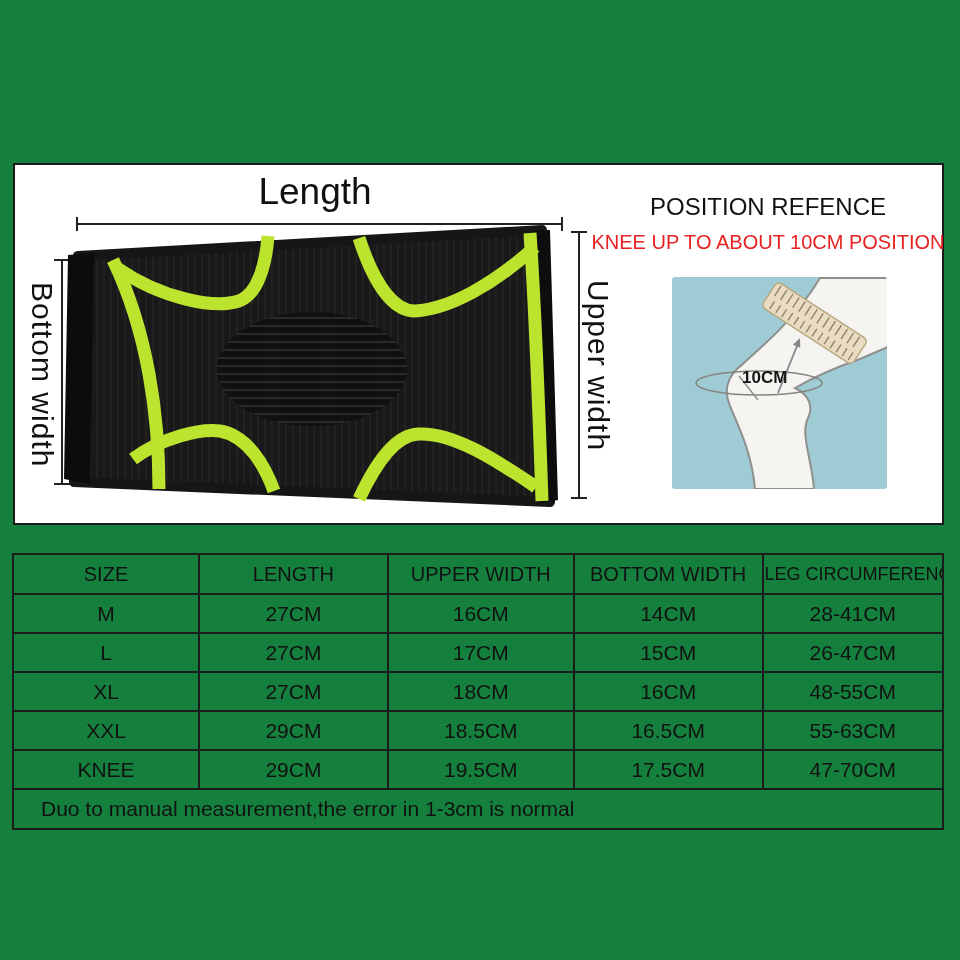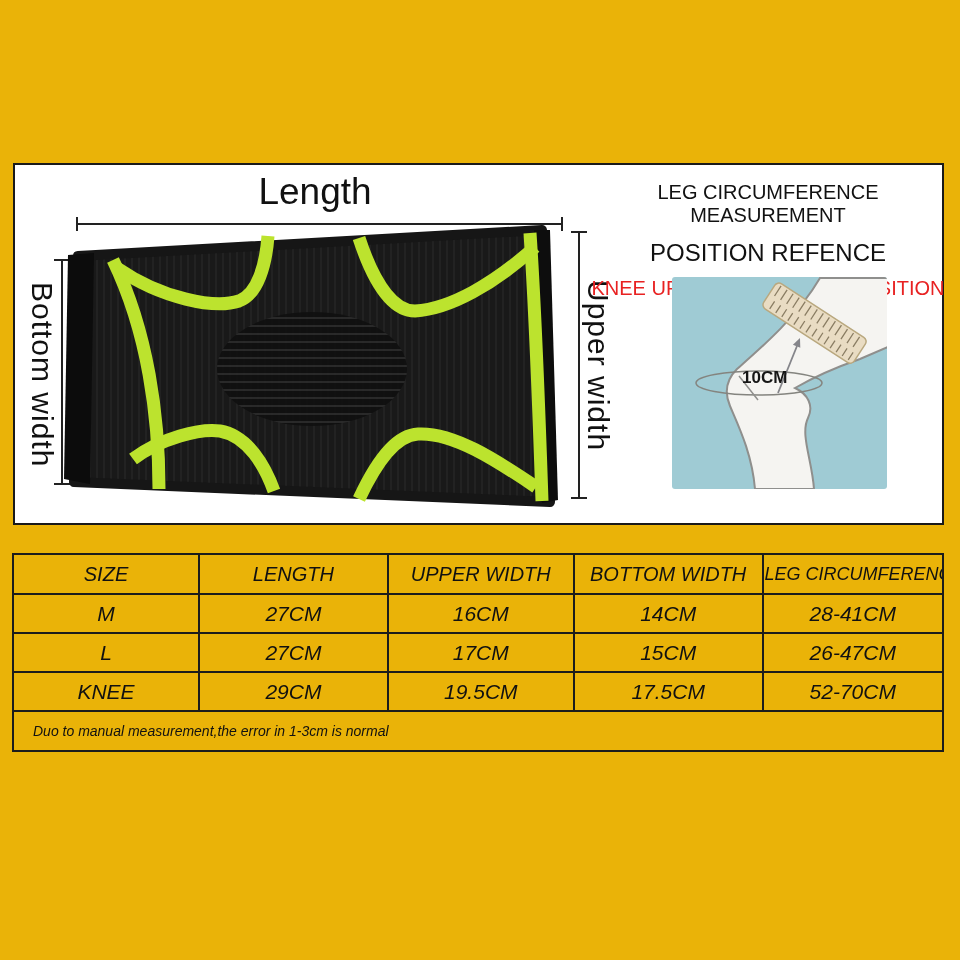--- a/index.html
+++ b/index.html
@@ -1,18 +1,18 @@
 <!DOCTYPE html>
 <html><head>
 <meta charset="utf-8">
 <style>
   html,body{margin:0;padding:0;background:#ffffff;}
   body{width:960px;height:960px;overflow:hidden;
        font-family:"Liberation Sans",sans-serif;color:#1a1a1a;}
-  #stage{position:relative;width:960px;height:960px;background:#eab308;}
+  #stage{position:relative;width:960px;height:960px;background:#15803d;}
 
   
   .frame{position:absolute;left:13px;top:163px;width:931px;height:362px;
          border:2px solid #1a1a1a;box-sizing:border-box;background:#fff;}
 
   .length-label{position:absolute;left:60px;top:6px;width:480px;
                 text-align:center;font-size:37px;color:#111;}
 
   
   .hline{position:absolute;left:61px;top:52px;width:487px;height:14px;
@@ -33,27 +33,27 @@
 
   
   .leg-panel{position:absolute;left:573px;top:16px;width:360px;text-align:center;}
   .leg-panel .t1{font-size:20px;color:#111;}
   .leg-panel .t2{font-size:24px;color:#111;margin-top:12px;}
   .leg-panel .t3{font-size:20px;color:#e82222;margin-top:10px;}
   .knee-svg{position:absolute;left:650px;top:108px;width:272px;height:224px;}
 
   
   .size-table{position:absolute;left:12px;top:553px;width:932px;
-              border-collapse:collapse;table-layout:fixed;font-style:italic;}
+              border-collapse:collapse;table-layout:fixed;}
   .size-table th,.size-table td{border:2px solid #1c1c1c;text-align:center;
               font-weight:normal;color:#111;overflow:hidden;white-space:nowrap;}
   .size-table th{height:36px;font-size:20px;}
   .size-table th.last{font-size:18px;}
   .size-table td{height:35px;font-size:21px;}
-  .size-table td.note-cell{text-align:left;padding-left:19px;height:36px;font-size:14px;}
+  .size-table td.note-cell{text-align:left;padding-left:27px;height:36px;font-size:21px;}
 </style>
 </head>
 <body>
 
 <div id="stage">
 
   <div class="frame">
 
     <div class="length-label">Length</div>
     <div class="hline"></div>
@@ -85,21 +85,20 @@
         <path d="M 111 258 C 146 330 157 415 157 487"></path>
         <path d="M 115 266 C 160 297 213 307 237 299 C 256 292 264 262 266 234"></path>
         <path d="M 357 236 C 374 288 394 309 413 309 C 448 307 492 282 533 245"></path>
         <path d="M 131 457 C 159 436 199 426 218 429 C 246 434 263 464 272 489"></path>
         <path d="M 357 497 C 379 450 398 433 416 432 C 451 430 494 458 534 485"></path>
         <path d="M 528 231 C 534 320 537 410 540 499"></path>
       </g>
     </svg>
 
     <div class="leg-panel">
-      <div class="t1">LEG CIRCUMFERENCE MEASUREMENT</div>
       <div class="t2">POSITION REFENCE</div>
       <div class="t3">KNEE UP TO ABOUT 10CM POSITION</div>
     </div>
 
     <svg class="knee-svg" viewBox="663 271 272 224" xmlns="http://www.w3.org/2000/svg">
       <defs>
         <clipPath id="kneeclip">
             <rect x="670" y="275" width="215" height="212" rx="3"></rect>
           </clipPath>
       </defs>
@@ -146,25 +145,39 @@
       <td>28-41CM</td>
     </tr>
     <tr>
       <td>L</td>
       <td>27CM</td>
       <td>17CM</td>
       <td>15CM</td>
       <td>26-47CM</td>
     </tr>
     <tr>
+      <td>XL</td>
+      <td>27CM</td>
+      <td>18CM</td>
+      <td>16CM</td>
+      <td>48-55CM</td>
+    </tr>
+    <tr>
+      <td>XXL</td>
+      <td>29CM</td>
+      <td>18.5CM</td>
+      <td>16.5CM</td>
+      <td>55-63CM</td>
+    </tr>
+    <tr>
       <td>KNEE</td>
       <td>29CM</td>
       <td>19.5CM</td>
       <td>17.5CM</td>
-      <td>52-70CM</td>
+      <td>47-70CM</td>
     </tr>
     <tr>
       <td class="note-cell" colspan="5">Duo to manual measurement,the error in 1-3cm is normal</td>
     </tr>
   </tbody>
     </table>
 
 </div>
 
 </body></html>

